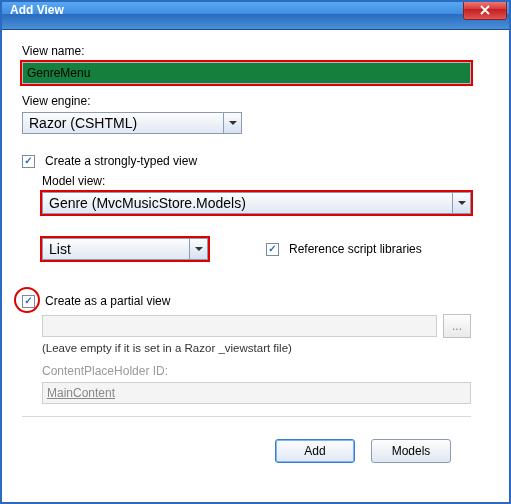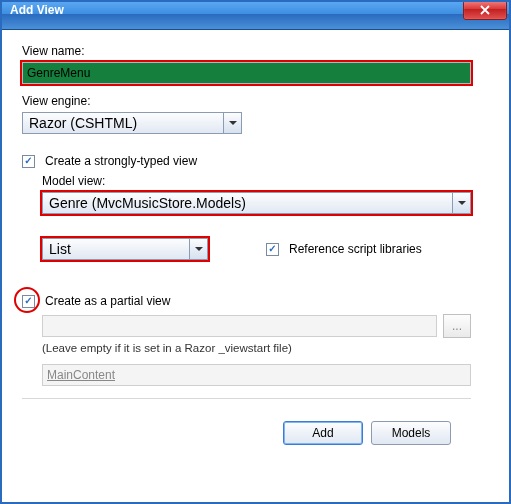--- a/index.html
+++ b/index.html
@@ -52,21 +52,21 @@
     border-radius: 50%; pointer-events: none;
   }
   .hr { height: 1px; background: #d8d8d8; margin: 12px 0; }
   .layout-row { display: flex; gap: 6px; align-items: center; }
   .browse-btn {
     width: 28px; height: 24px; border: 1px solid #c0c0c0;
     background: linear-gradient(180deg, #fdfdfd, #eaeaea);
     display: flex; align-items: center; justify-content: center; font-size: 12px; color: #888;
   }
   .hint { color: #333; margin-top: 4px; font-size: 11.5px; }
-  .footer { display: flex; justify-content: flex-end; gap: 8px; padding: 10px 20px 0 0; }
+  .footer { display: flex; justify-content: flex-end; gap: 16px; padding: 10px 20px 0 0; }
   .btn {
     min-width: 80px; height: 24px; border: 1px solid #8a9bb2; border-radius: 3px;
     background: linear-gradient(180deg, #fdfdfd 0%, #eef2f8 50%, #e1e8f3 100%);
     display: flex; align-items: center; justify-content: center; font-size: 12px;
   }
   .btn.primary { border-color: #3a7bd5; box-shadow: 0 0 0 1px #7fb5f0 inset; }
   .gap-v { height: 10px; }
   .rel { position: relative; }
 </style>
 </head>
@@ -139,20 +139,21 @@
 
   <div class="indent">
     <div class="layout-row">
       <input class="textbox disabled" style="flex: 1 1 0%;" value="">
       <div class="browse-btn">...</div>
     </div>
     <div class="hint">(Leave empty if it is set in a Razor _viewstart file)</div>
 
     <div class="gap-v"></div>
 
+    <div class="label disabled">ContentPlaceHolder ID:</div>
     <input class="textbox disabled" value="MainContent" style="">
   </div>
 
   <div class="hr"></div>
 
   <div class="footer">
     <div class="btn primary">Add</div>
     <div class="btn">Models</div>
   </div>
 

